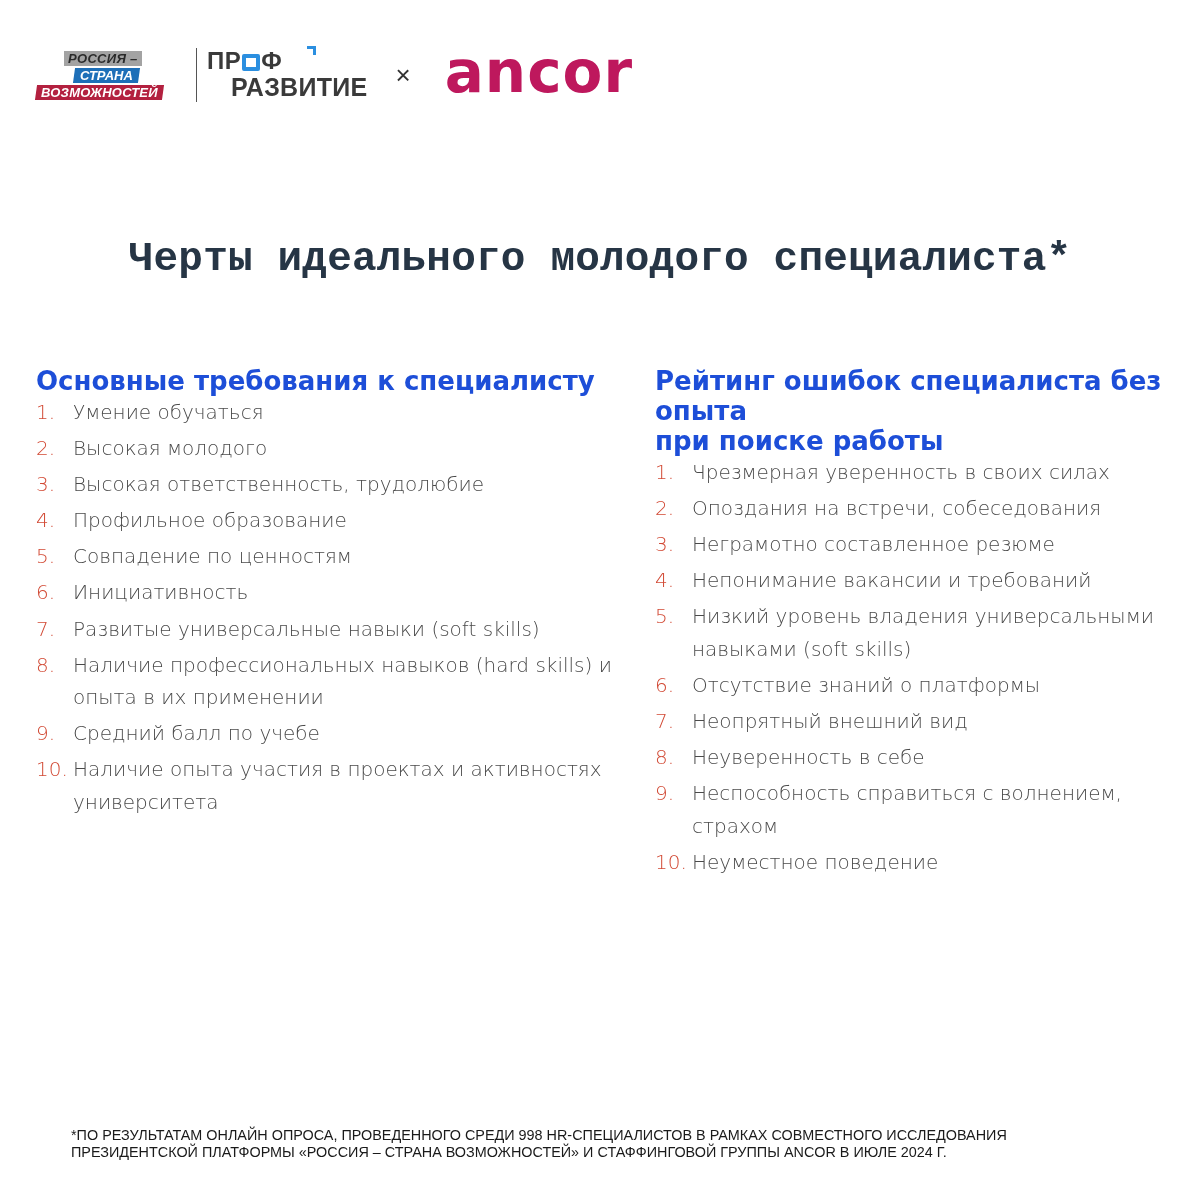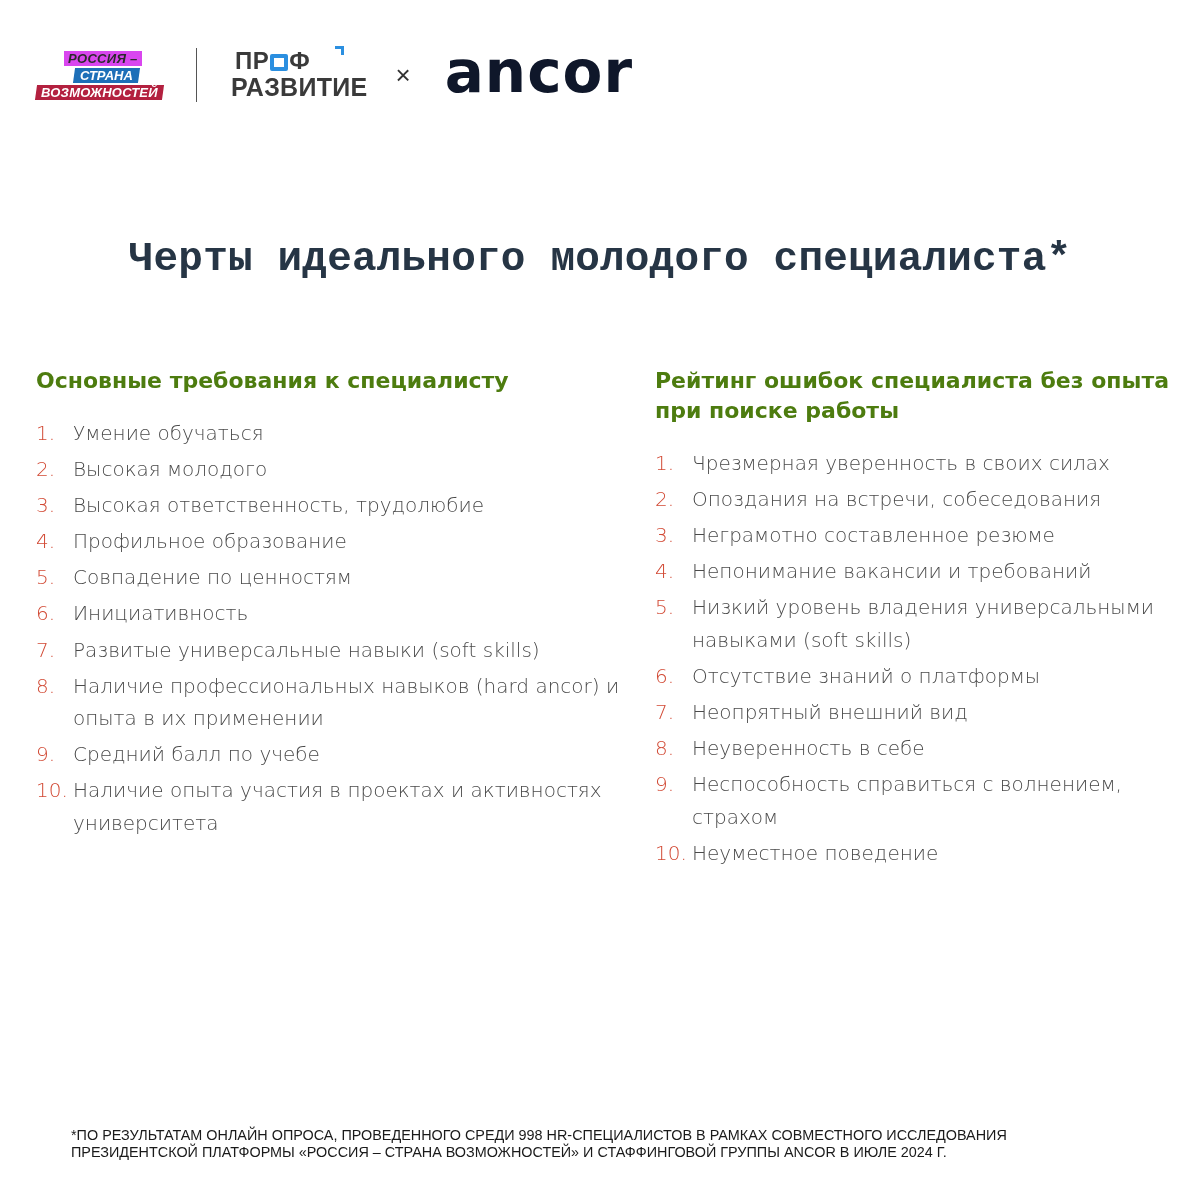--- a/index.html
+++ b/index.html
@@ -31,21 +31,21 @@
     }
     .logo-russia .line1 {
       position: absolute;
       left: 28px;
       top: 4px;
       font-size: 13px;
       font-style: italic;
       font-weight: 700;
       color: #2a2a2a;
       letter-spacing: 0.3px;
-      background: #d946ef;
+      background: #a3a3a3;
       padding: 0 4px;
       line-height: 15px;
     }
     .logo-russia .line2 {
       position: absolute;
       left: 38px;
       top: 21px;
       font-size: 13px;
       font-style: italic;
       font-weight: 700;
@@ -82,21 +82,20 @@
       display: flex;
       flex-direction: column;
       font-weight: 700;
       color: #3a3a3a;
       letter-spacing: 0.5px;
     }
     .logo-prof .row1 {
       font-size: 24px;
       line-height: 24px;
       position: relative;
-      margin-left: 28px;
     }
     .logo-prof .row1 .o-blue {
       display: inline-block;
       width: 18px;
       height: 17px;
       border: 4px solid #2b8fe0;
       border-radius: 2px;
       vertical-align: -1px;
       margin: 0 1px;
       color: transparent;
@@ -121,21 +120,21 @@
       color: #333;
       margin-left: 28px;
       margin-right: 34px;
       font-weight: 300;
       line-height: 1;
     }
     .logo-ancor {
       font-family: "DejaVu Sans", sans-serif;
       font-size: 58px;
       font-weight: 700;
-      color: #0f172a;
+      color: #be185d;
       letter-spacing: 1px;
       line-height: 1;
       margin-top: -6px;
     }
 
     
     .page-title {
       position: absolute;
       left: 0;
       right: 0;
@@ -151,25 +150,24 @@
     
     .column {
       position: absolute;
       top: 366px;
     }
     .column.left { left: 36px; width: 590px; }
     .column.right { left: 655px; width: 535px; }
 
     .col-heading {
       font-family: "DejaVu Sans", sans-serif;
-      font-size: 22px;
-      font-weight: 700;
-      color: #4d7c0f;
+      font-size: 26px;
+      font-weight: 700;
+      color: #1d4ed8;
       line-height: 30px;
-      margin-bottom: 21px;
     }
 
     .list { list-style: none; }
     .list-item {
       display: flex;
       align-items: flex-start;
       font-family: "DejaVu Sans", sans-serif;
       font-size: 20px;
       line-height: 32.5px;
       color: #4a4a4a;
@@ -250,21 +248,21 @@
     <li class="list-item">
         <span class="num">6.</span>
         <span class="text">Инициативность</span>
       </li>
     <li class="list-item">
         <span class="num">7.</span>
         <span class="text">Развитые универсальные навыки (soft skills)</span>
       </li>
     <li class="list-item">
         <span class="num">8.</span>
-        <span class="text">Наличие профессиональных навыков (hard ancor) и опыта в их применении</span>
+        <span class="text">Наличие профессиональных навыков (hard skills) и опыта в их применении</span>
       </li>
     <li class="list-item">
         <span class="num">9.</span>
         <span class="text">Средний балл по учебе</span>
       </li>
     <li class="list-item">
         <span class="num">10.</span>
         <span class="text">Наличие опыта участия в проектах  и активностях университета</span>
       </li>
   </ol>

